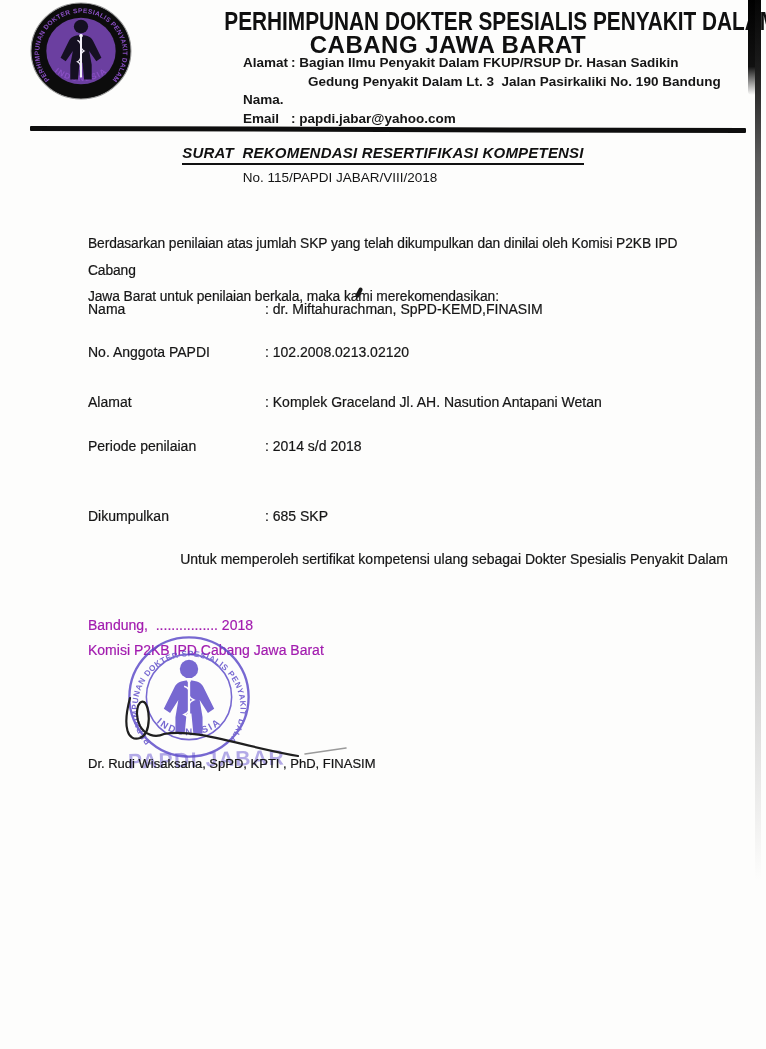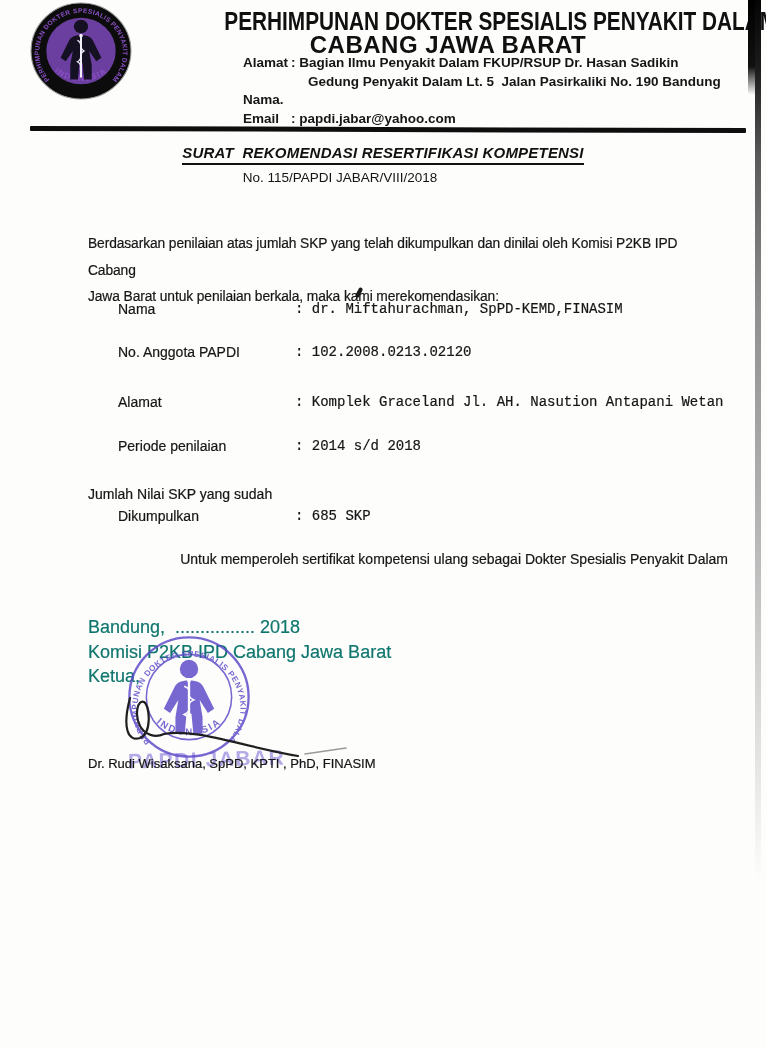--- a/index.html
+++ b/index.html
@@ -30,26 +30,26 @@
   
   .doc-title{left:0;top:144px;width:766px;text-align:center;font-size:15px;
     font-weight:bold;letter-spacing:0.2px;color:#111;font-style:italic;}
   .doc-title .ul{border-bottom:2.2px solid #111;padding-bottom:2px;white-space:pre;}
   .doc-number{left:0;top:170px;width:680px;text-align:center;font-size:13.5px;color:#151515;}
   .intro{left:88px;top:231px;width:620px;font-size:13.8px;line-height:26.5px;
     letter-spacing:-0.1px;color:#161616;}
   .stray-mark{left:357px;top:287px;width:3.5px;height:11px;background:#1a1a1a;
     transform:rotate(28deg);border-radius:2px;}
   .field-row{left:88px;width:640px;font-size:14px;color:#161616;display:flex;}
-  .flabel{display:inline-block;width:177px;flex:0 0 177px;margin-left:30px;}
-  .fvalue{white-space:pre;font-family:Liberation Mono, monospace;}
+  .flabel{display:inline-block;width:177px;flex:0 0 177px;}
+  .fvalue{white-space:pre;}
   .closing{left:88px;top:551px;width:640px;font-size:14px;color:#161616;text-align:right;}
 
   
-  .sig-line{left:88px;width:500px;font-size:18px;color:#0f766e;}
+  .sig-line{left:88px;width:500px;font-size:14px;color:#a21caf;}
   .sig-date{top:617px;}
   .sig-committee{top:642px;}
   .sig-role{top:666px;}
   .sig-name{top:756px;font-size:13px;color:#141414;z-index:6;}
   .stamp{left:126px;top:634px;width:126px;height:126px;opacity:0.82;z-index:3;}
   .stamp-sub{left:128px;top:747px;width:200px;font-size:21px;font-weight:bold;
     letter-spacing:1.5px;color:#6a58d2;opacity:0.5;transform:rotate(-1.5deg);z-index:2;}
   .signature-svg{left:100px;top:658px;width:280px;height:120px;z-index:5;}
 
   
@@ -91,21 +91,21 @@
   </div>
   <div class="abs org-line2">CABANG JAWA BARAT</div>
 
   <div class="abs contact">
     <div class="contact-row">
       <span class="c-label">Alamat</span>
       <span class="c-value">: Bagian Ilmu Penyakit Dalam FKUP/RSUP Dr. Hasan Sadikin</span>
     </div>
     <div class="contact-row">
       <span class="c-label"></span>
-      <span class="c-value c-indent">Gedung Penyakit Dalam Lt. 5  Jalan Pasirkaliki No. 190 Bandung</span>
+      <span class="c-value c-indent">Gedung Penyakit Dalam Lt. 3  Jalan Pasirkaliki No. 190 Bandung</span>
     </div>
     <div class="contact-row">
       <span class="c-label">Nama.</span>
     </div>
     <div class="contact-row">
       <span class="c-label">Email</span>
       <span class="c-value">: papdi.jabar@yahoo.com</span>
     </div>
   </div>
 
@@ -131,33 +131,29 @@
     <span class="fvalue">: 102.2008.0213.02120</span>
   </div>
   <div class="abs field-row ink" style="top:394px">
     <span class="flabel">Alamat</span>
     <span class="fvalue">: Komplek Graceland Jl. AH. Nasution Antapani Wetan</span>
   </div>
   <div class="abs field-row ink" style="top:438px">
     <span class="flabel">Periode penilaian</span>
     <span class="fvalue">: 2014 s/d 2018</span>
   </div>
-  <div class="abs field-row ink" style="top:486px">
-    <span>Jumlah Nilai SKP yang sudah</span>
-  </div>
   <div class="abs field-row ink" style="top:508px">
     <span class="flabel">Dikumpulkan</span>
     <span class="fvalue">: 685 SKP</span>
   </div>
 
   <div class="abs closing ink">Untuk memperoleh sertifikat kompetensi ulang sebagai Dokter Spesialis Penyakit Dalam</div>
 
   <div class="abs sig-line sig-date pre ink">Bandung,  ................ 2018</div>
   <div class="abs sig-line sig-committee ink">Komisi P2KB IPD Cabang Jawa Barat</div>
-  <div class="abs sig-line sig-role ink">Ketua,</div>
 
   <svg class="abs stamp" viewBox="0 0 130 130">
     <circle cx="65" cy="65" r="61.5" fill="none" stroke="#5a48c8" stroke-width="2.4"></circle>
     <circle cx="65" cy="65" r="44" fill="none" stroke="#5a48c8" stroke-width="1.6"></circle>
     <defs>
       <path id="st-top" d="M 26,112 A 53,53 0 1 1 104,112" fill="none"></path>
       <path id="st-bot" d="M 22,80 A 50,50 0 0 0 108,80" fill="none"></path>
     </defs>
     <text font-size="8.4" font-weight="bold" fill="#5a48c8" letter-spacing="0.6" font-family="Liberation Sans, sans-serif">
       <textPath href="#st-top" startOffset="1">PERHIMPUNAN DOKTER SPESIALIS PENYAKIT DALAM</textPath>

